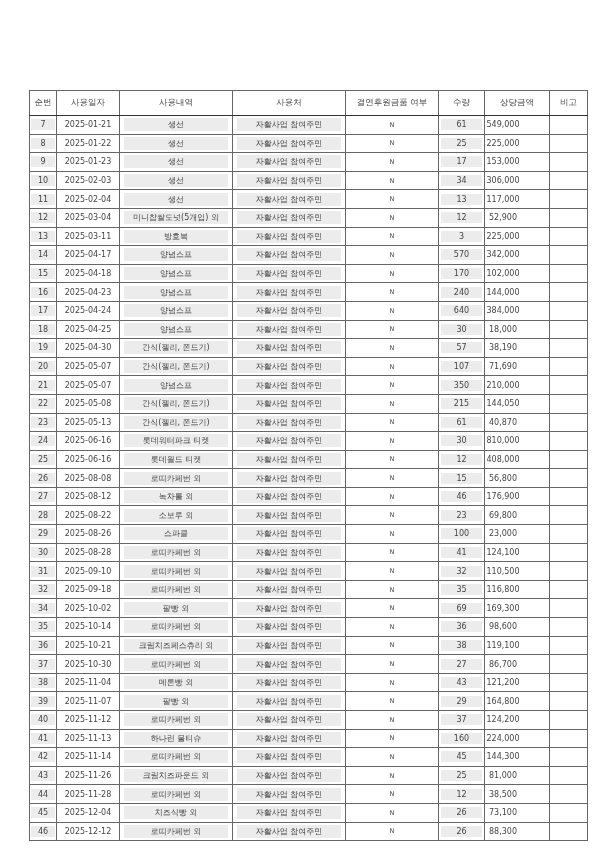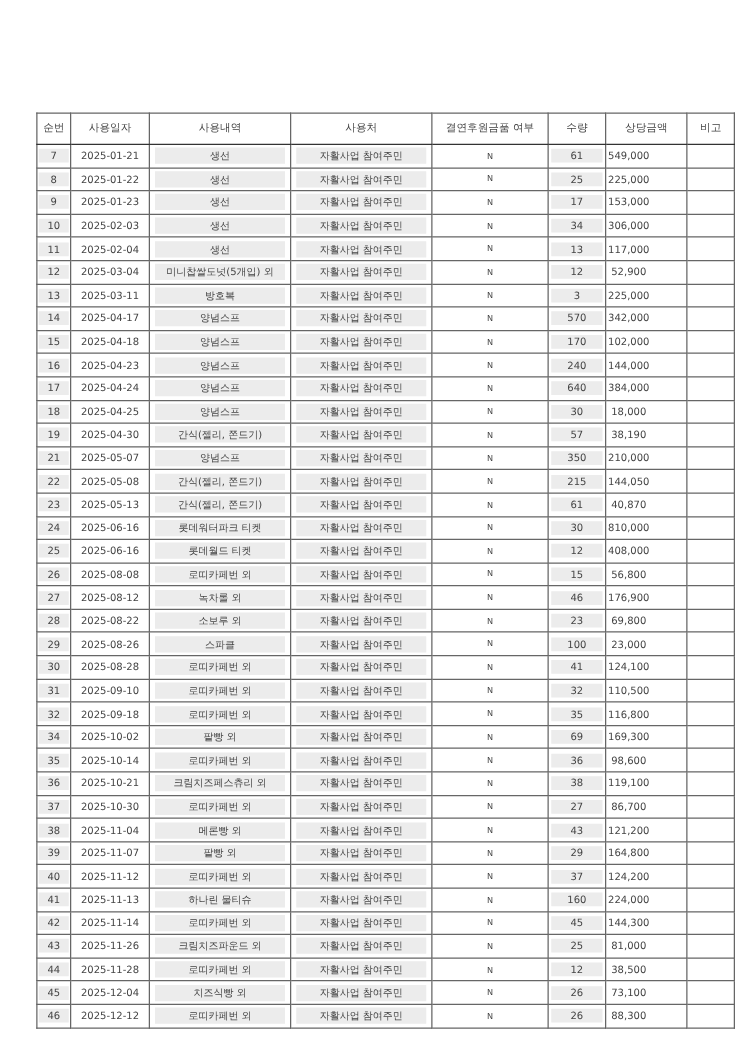--- a/index.html
+++ b/index.html
@@ -176,20 +176,30 @@
           <td class="seq"><span class="shade">19</span></td>
           <td class="date">2025-04-30</td>
           <td class="usage"><span class="shade">간식(젤리, 쫀드기)</span></td>
           <td class="place"><span class="shade">자활사업 참여주민</span></td>
           <td class="flag">N</td>
           <td class="qty"><span class="shade">57</span></td>
           <td class="amount">38,190</td>
           <td class="note"></td>
         </tr>
         <tr>
+          <td class="seq"><span class="shade">20</span></td>
+          <td class="date">2025-05-07</td>
+          <td class="usage"><span class="shade">간식(젤리, 쫀드기)</span></td>
+          <td class="place"><span class="shade">자활사업 참여주민</span></td>
+          <td class="flag">N</td>
+          <td class="qty"><span class="shade">107</span></td>
+          <td class="amount">71,690</td>
+          <td class="note"></td>
+        </tr>
+        <tr>
           <td class="seq"><span class="shade">21</span></td>
           <td class="date">2025-05-07</td>
           <td class="usage"><span class="shade">양념스프</span></td>
           <td class="place"><span class="shade">자활사업 참여주민</span></td>
           <td class="flag">N</td>
           <td class="qty"><span class="shade">350</span></td>
           <td class="amount">210,000</td>
           <td class="note"></td>
         </tr>
         <tr>

